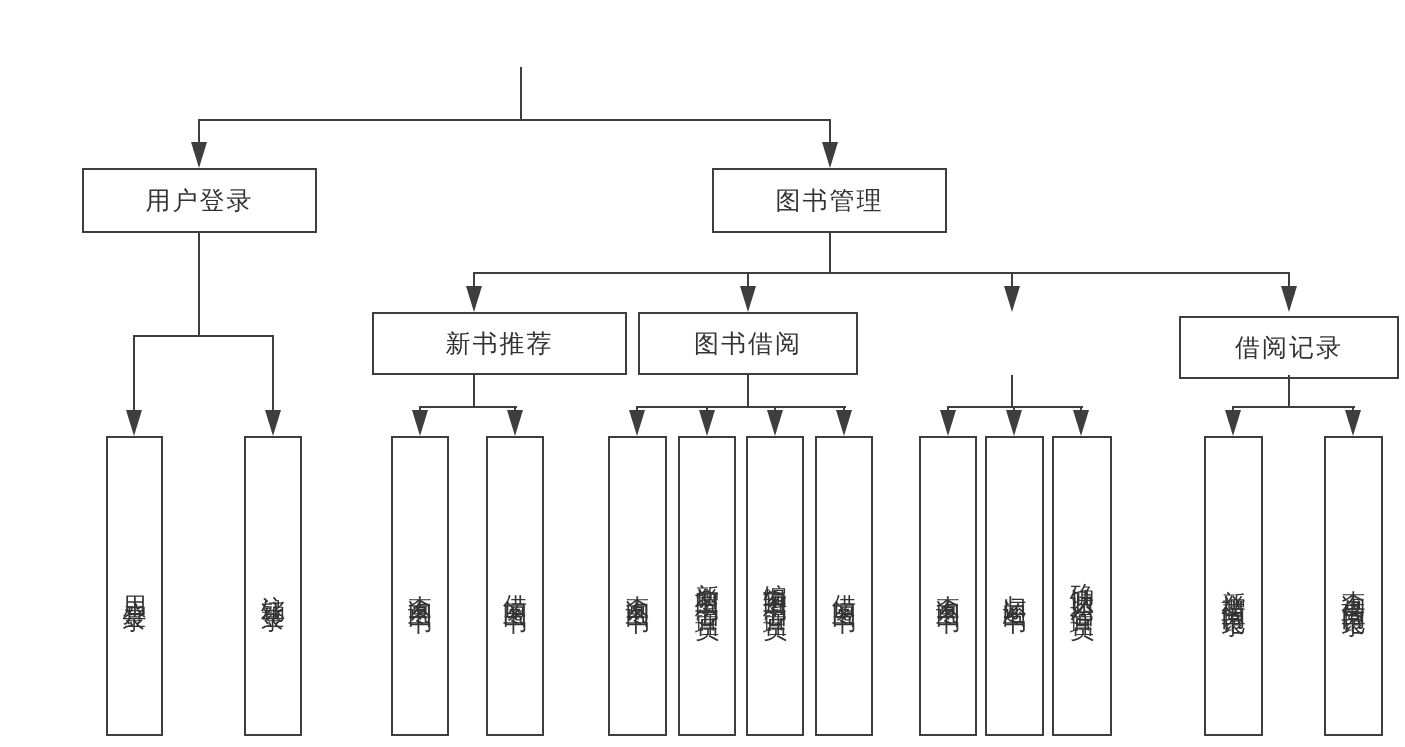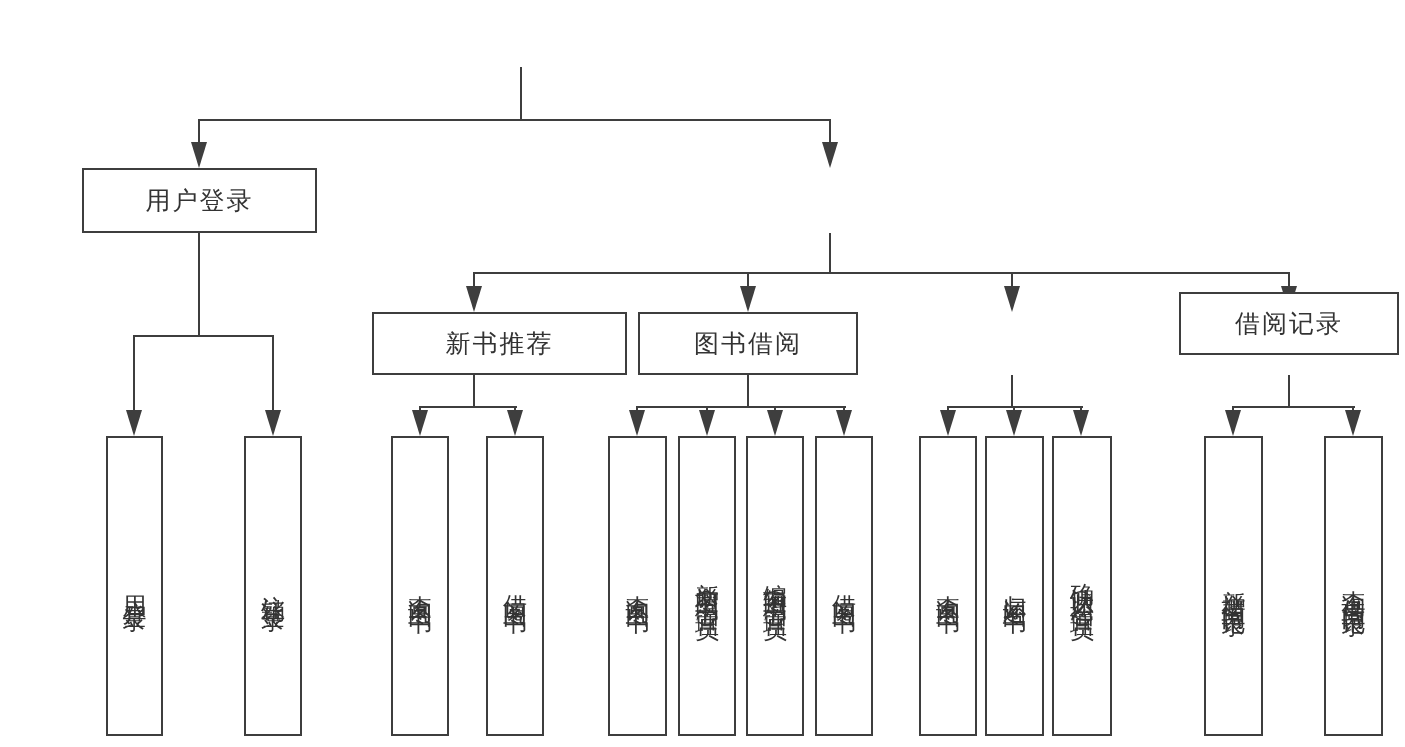--- a/index.html
+++ b/index.html
@@ -68,20 +68,23 @@
   <div class="vline" style="left:520px; top:67px; height:54px;"></div>
   <div class="hline" style="left:198px; top:119px; width:633px;"></div>
   <div class="vline" style="left:198px; top:119px; height:28px;"></div>
   <div class="arrow" style="left:191px; top:142px;"></div>
   <div class="vline" style="left:829px; top:119px; height:28px;"></div>
   <div class="arrow" style="left:822px; top:142px;"></div>
 
   <div class="box" style="left:82px; top:168px; width:235px; height:65px;">
     <span>用户登录</span>
   </div>
+  <div class="box" style="left:712px; top:168px; width:235px; height:65px;">
+    <span>图书管理</span>
+  </div>
 
   <div class="vline" style="left:198px; top:233px; height:104px;"></div>
   <div class="hline" style="left:133px; top:335px; width:141px;"></div>
   <div class="vline" style="left:133px; top:335px; height:80px;"></div>
   <div class="arrow" style="left:126px; top:410px;"></div>
   <div class="vline" style="left:272px; top:335px; height:80px;"></div>
   <div class="arrow" style="left:265px; top:410px;"></div>
 
   <div class="vline" style="left:829px; top:233px; height:41px;"></div>
   <div class="hline" style="left:473px; top:272px; width:817px;"></div>
@@ -93,21 +96,21 @@
   <div class="arrow" style="left:1004px; top:286px;"></div>
   <div class="vline" style="left:1288px; top:272px; height:18px;"></div>
   <div class="arrow" style="left:1281px; top:286px;"></div>
 
   <div class="box" style="left:372px; top:312px; width:255px; height:63px;font-family:Liberation Serif, serif;">
     <span>新书推荐</span>
   </div>
   <div class="box" style="left:638px; top:312px; width:220px; height:63px;">
     <span>图书借阅</span>
   </div>
-  <div class="box" style="left:1179px; top:292px; width:220px; height:63px;">
+  <div class="box" style="left:1179px; top:316px; width:220px; height:63px;">
     <span>借阅记录</span>
   </div>
 
   <div class="vline" style="left:473px; top:375px; height:33px;"></div>
   <div class="hline" style="left:419px; top:406px; width:98px;"></div>
   <div class="vline" style="left:419px; top:406px; height:10px;"></div>
   <div class="arrow" style="left:412px; top:410px;"></div>
   <div class="vline" style="left:514px; top:406px; height:10px;"></div>
   <div class="arrow" style="left:507px; top:410px;"></div>
 

